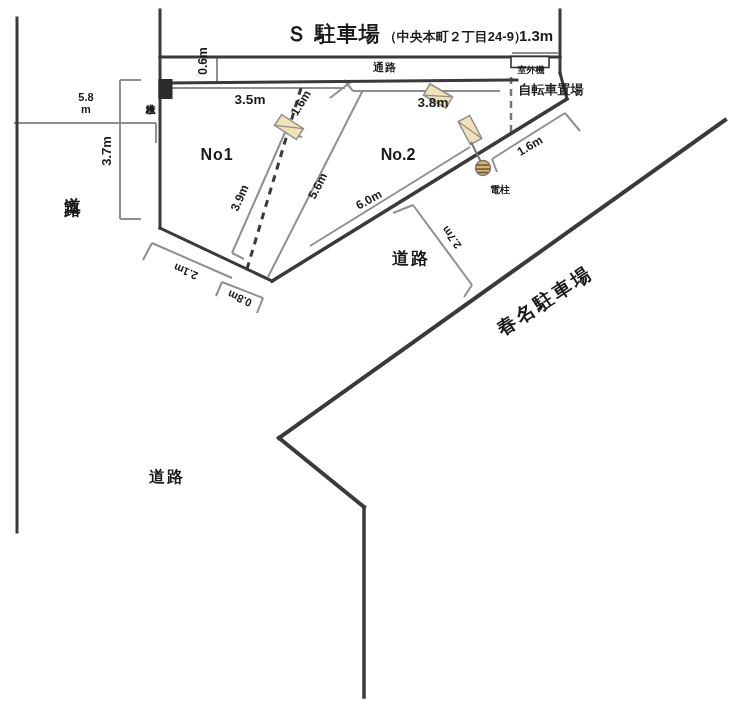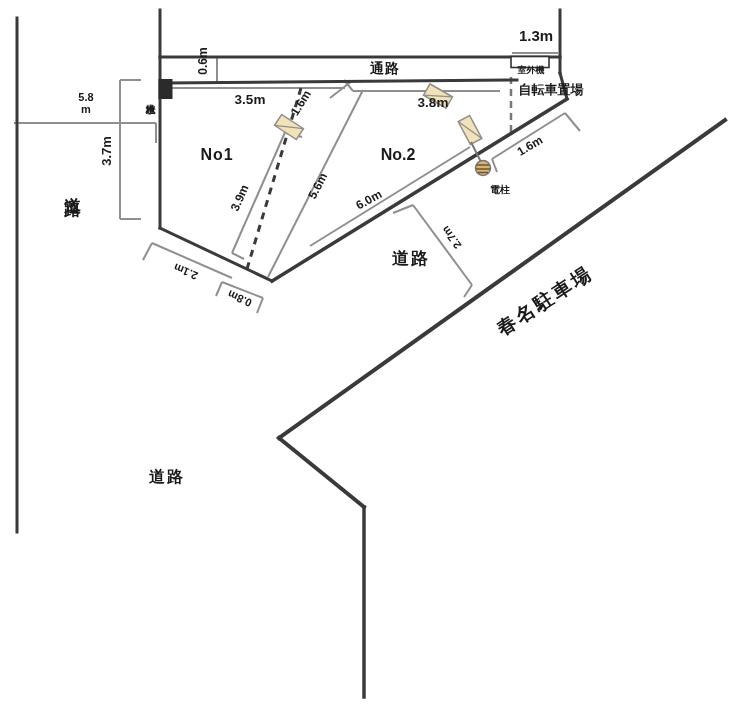--- a/index.html
+++ b/index.html
@@ -95,40 +95,44 @@
 
     <g>
       <line x1="471" y1="142" x2="481" y2="162" stroke="#777777" stroke-width="2"></line>
       <circle cx="483" cy="168" r="7.5" fill="#d9b375" stroke="#777777" stroke-width="1.5"></circle>
       <line x1="477" y1="165" x2="489" y2="165" stroke="#6b5530" stroke-width="1.5"></line>
       <line x1="476" y1="169" x2="490" y2="169" stroke="#6b5530" stroke-width="1.5"></line>
       <line x1="478" y1="172.5" x2="488" y2="172.5" stroke="#6b5530" stroke-width="1.5"></line>
     </g>
   </svg>
 
+  <div id="title-block">
+    <span id="title-main">Ｓ 駐車場</span>
+    <span id="title-note">（中央本町２丁目24-9）</span>
+  </div>
 
   <div class="lbl" style="left:536px;top:36px;font-size:15px;">1.3m</div>
   <div class="lbl" style="left:203px;top:61px;font-size:12px;transform:translate(-50%,-50%) rotate(-90deg);">0.6m</div>
   <div class="lbl two-line" style="left:86px;top:104px;font-size:11px;">
     <span>5.8</span>
     <span>m</span>
   </div>
   <div class="lbl" style="left:107px;top:151px;font-size:13px;transform:translate(-50%,-50%) rotate(-90deg);">3.7m</div>
   <div class="lbl" style="left:250px;top:100px;font-size:13.5px;">3.5m</div>
   <div class="lbl" style="left:301px;top:103px;font-size:12px;transform:translate(-50%,-50%) rotate(-58deg);">1.6m</div>
   <div class="lbl" style="left:433px;top:103px;font-size:13.5px;">3.8m</div>
   <div class="lbl" style="left:240px;top:198px;font-size:12px;transform:translate(-50%,-50%) rotate(-66deg);">3.9m</div>
   <div class="lbl" style="left:318px;top:186px;font-size:12px;transform:translate(-50%,-50%) rotate(-63deg);">5.6m</div>
   <div class="lbl" style="left:369px;top:200px;font-size:12px;transform:translate(-50%,-50%) rotate(-29deg);">6.0m</div>
   <div class="lbl" style="left:530px;top:146px;font-size:12px;transform:translate(-50%,-50%) rotate(-31deg);">1.6m</div>
   <div class="lbl" style="left:452px;top:237px;font-size:11px;transform:translate(-50%,-50%) rotate(234deg);">2.7m</div>
   <div class="lbl" style="left:186px;top:271px;font-size:11px;transform:translate(-50%,-50%) rotate(203deg);">2.1m</div>
   <div class="lbl" style="left:240px;top:298px;font-size:11px;transform:translate(-50%,-50%) rotate(205deg);">0.8m</div>
 
-  <div class="lbl" style="left:385px;top:68px;font-size:14px;letter-spacing:1px;">通路</div>
+  <div class="lbl" style="left:385px;top:68px;font-size:11px;letter-spacing:1px;">通路</div>
   <div class="lbl" style="left:531px;top:71px;font-size:9px;">室外機</div>
   <div class="lbl" style="left:551px;top:90px;font-size:13px;">自転車置場</div>
   <div class="lbl vert" style="left:150px;top:96px;font-size:10px;">水道栓</div>
   <div class="lbl vert" style="left:72px;top:186px;font-size:17px;letter-spacing:3px;">道路</div>
   <div class="lbl" style="left:217px;top:155px;font-size:16px;letter-spacing:1px;">No1</div>
   <div class="lbl" style="left:388px;top:155px;font-size:16px;padding-left:20px;">No.2</div>
   <div class="lbl" style="left:500px;top:190px;font-size:10px;">電柱</div>
   <div class="lbl" style="left:411px;top:259px;font-size:17px;letter-spacing:2px;">道路</div>
   <div class="lbl" style="left:545px;top:301px;font-size:19px;letter-spacing:3px;transform:translate(-50%,-50%) rotate(-33deg);">春名駐車場</div>
   <div class="lbl" style="left:167px;top:477px;font-size:16px;letter-spacing:2px;">道路</div>

